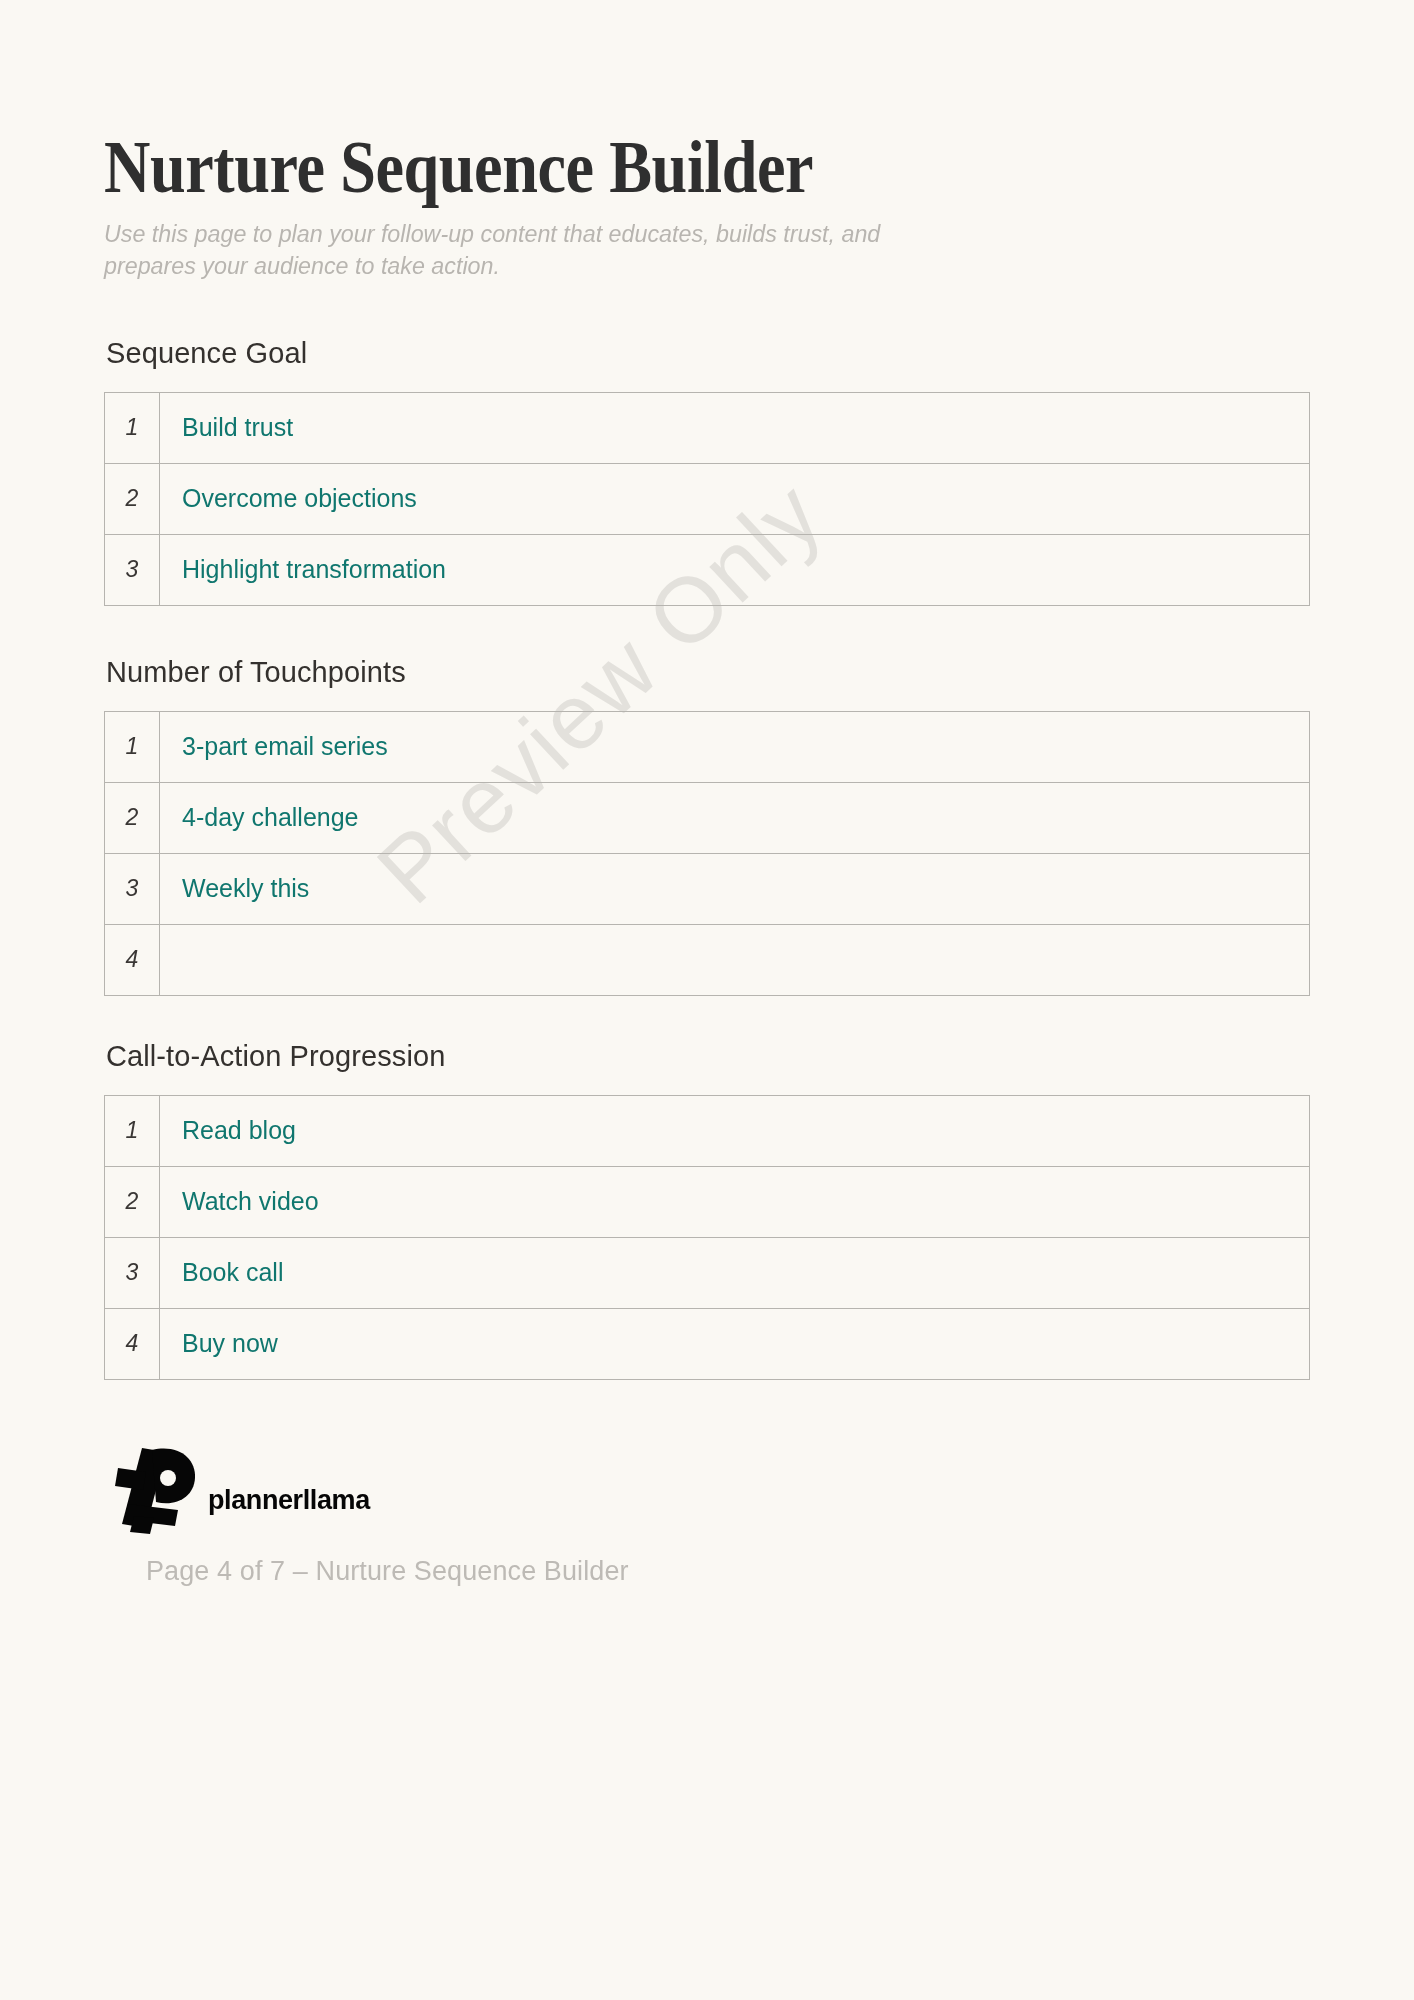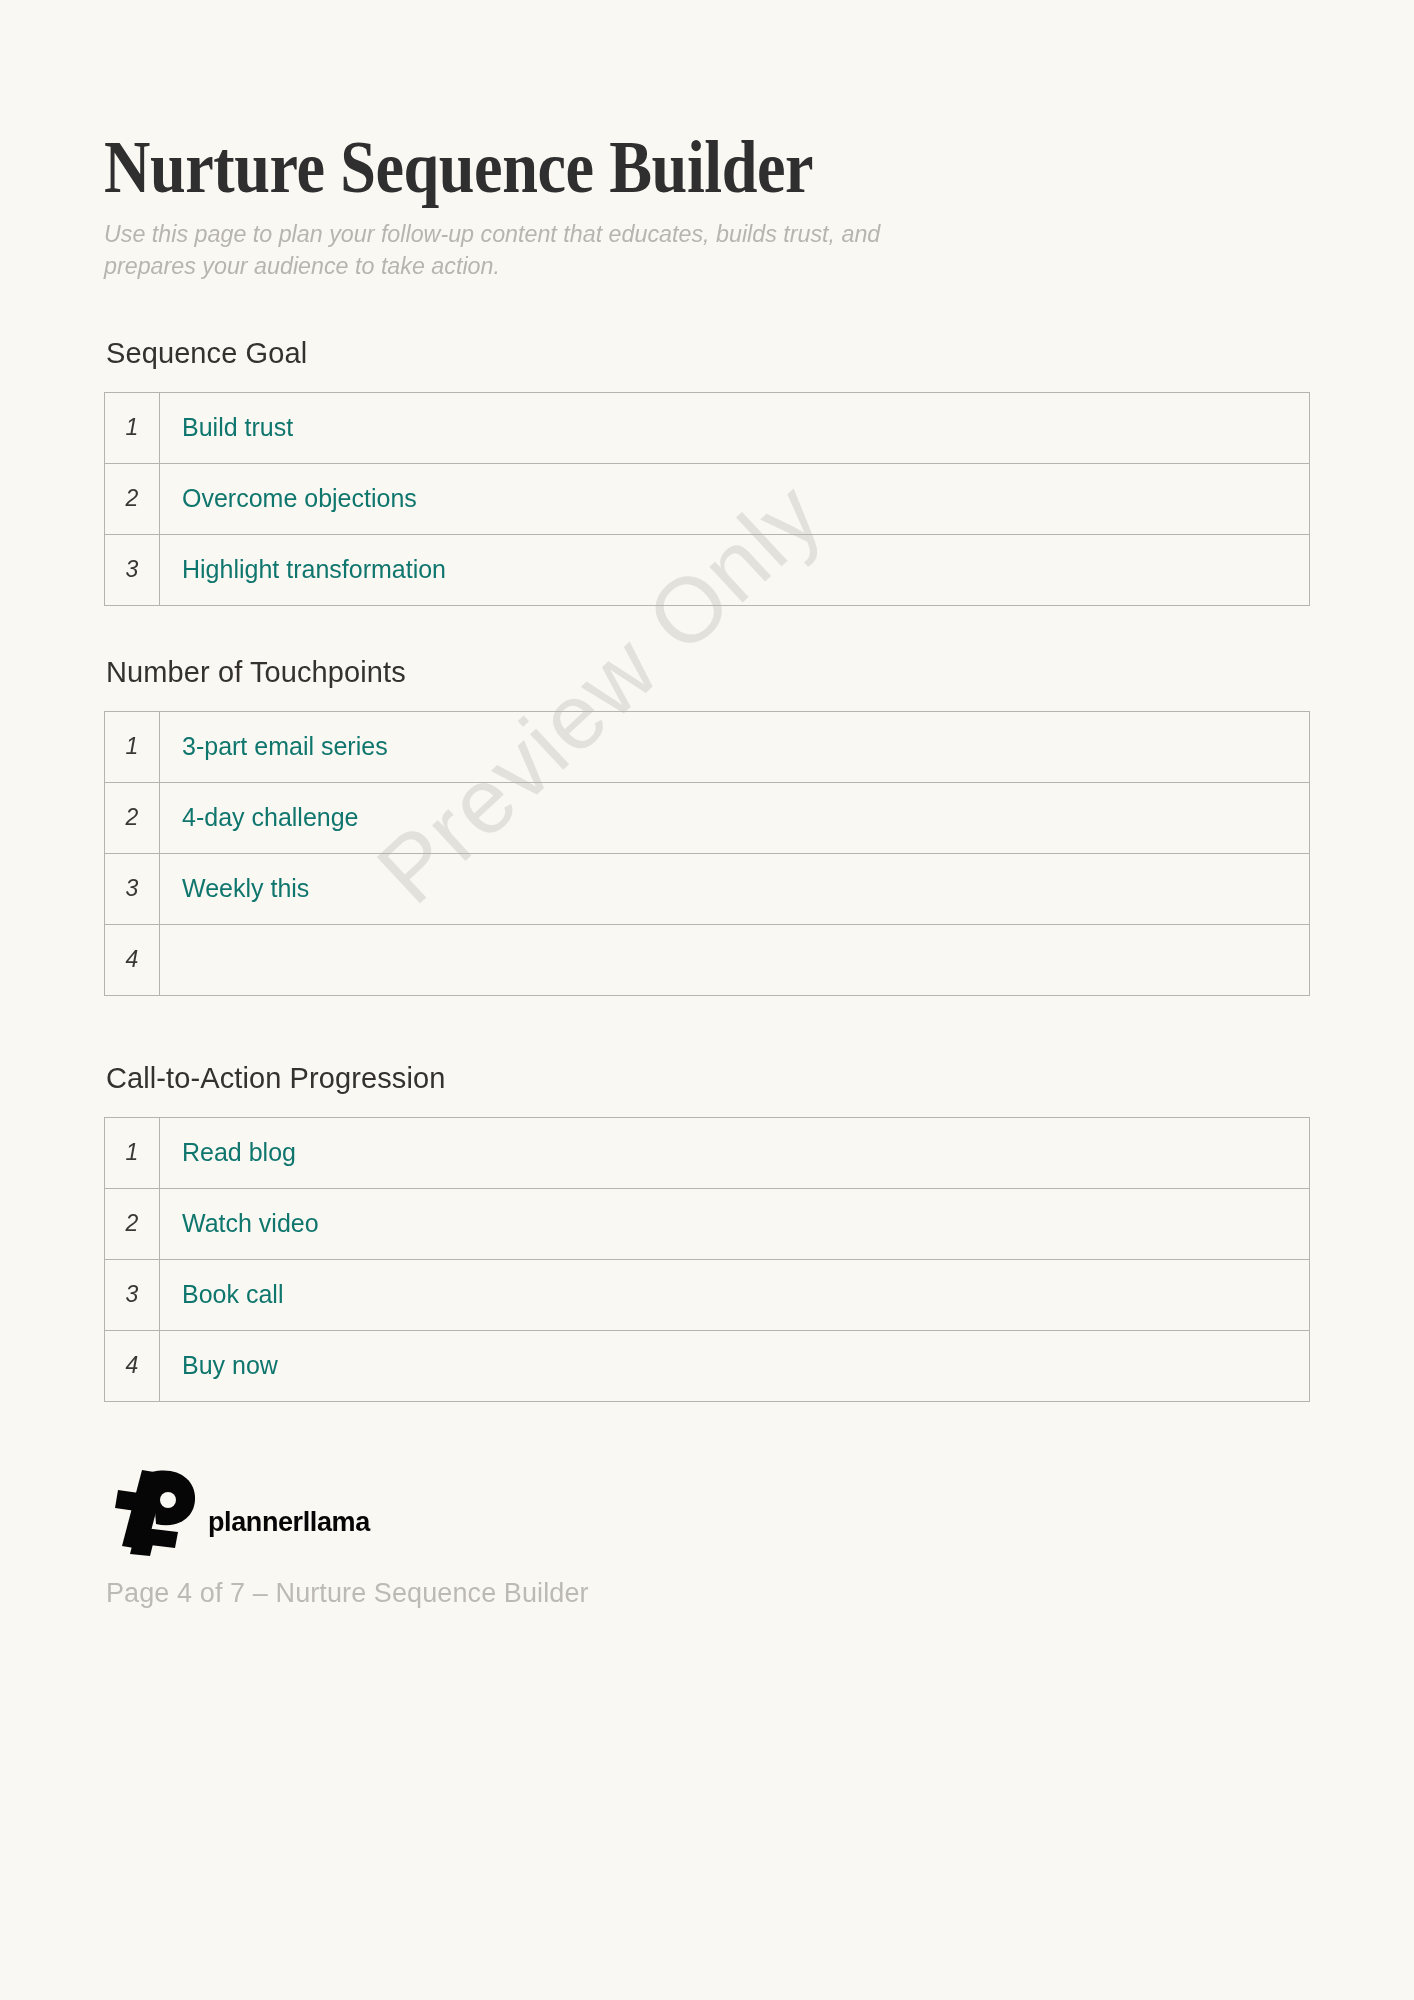--- a/index.html
+++ b/index.html
@@ -71,21 +71,21 @@
     font-style: italic;
     font-size: 24.5px;
     line-height: 1.33;
     color: #b8b5b0;
     max-width: 890px;
     transform: scaleX(0.95);
     transform-origin: left center;
   }
 
   
-  .section { margin-top: 66px; }
+  .section { margin-top: 44px; }
   .section-first { margin-top: 54px; }
 
   .section-heading {
     font-family: "Liberation Sans", sans-serif;
     font-size: 29px;
     font-weight: 400;
     color: #34312e;
     margin: 0 0 22px 2px;
     letter-spacing: 0.1px;
   }
@@ -148,20 +148,21 @@
     color: #060606;
     padding-bottom: 22px;
     margin-left: -6px;
   }
   .page-label {
     margin-top: 18px;
     font-family: "Liberation Sans", sans-serif;
     font-size: 27px;
     color: #bdbab5;
     letter-spacing: 0.1px;
+    margin-left: 40px;
   }
 </style>
 </head>
 <body>
 
 <div class="page">
 
   <div class="watermark">Preview Only</div>
 
   <div class="content">

